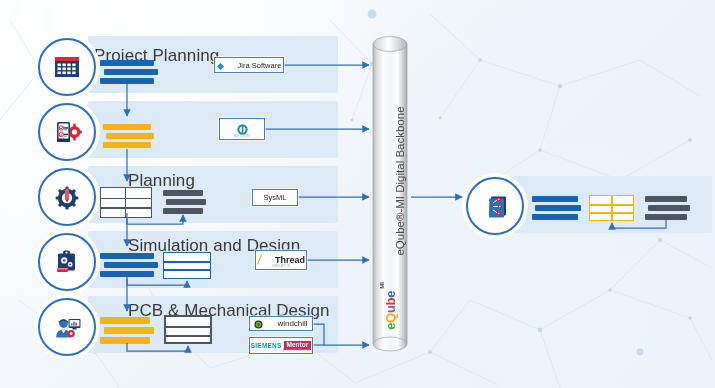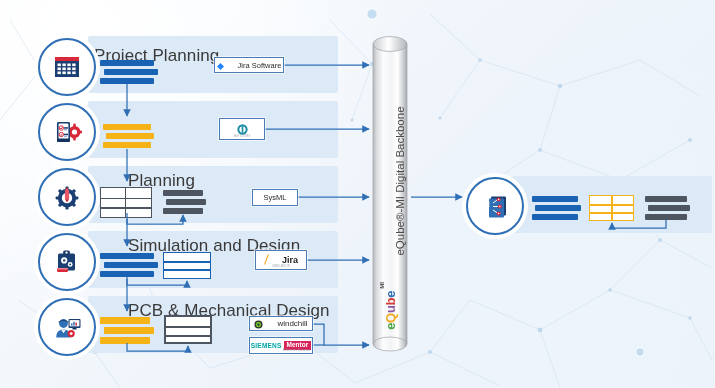--- a/index.html
+++ b/index.html
@@ -332,21 +332,21 @@
   <div class="chip" style="left:224px;top:189px;width:46px;height:17px;margin-left:28px;">
     <span class="txt">SysML</span>
   </div>
 
   <div class="chip" style="left:255px;top:250px;width:52px;height:20px;">
     <span style="margin-right:-1px;">
       <svg width="5" height="11" viewBox="0 0 6 12">
           <path d="M4.6 0 L6 0 L1.4 12 L0 12 Z" fill="#f5a623"></path>
         </svg>
     </span>
-    <span class="txt" style="font-weight:bold;font-size:9px;color:#1d1d1d;">Jira</span>
+    <span class="txt" style="font-weight:bold;font-size:9px;color:#1d1d1d;">Thread</span>
     <span class="sub">SIMULATION</span>
   </div>
 
   <div class="chip" style="left:249px;top:316px;width:64px;height:15px;">
     <span>
       <svg width="9" height="9" viewBox="0 0 12 12">
         <circle cx="6" cy="6" r="5.4" fill="#2f2f2f"></circle>
         <circle cx="6" cy="6" r="3.6" fill="#6bbf2a"></circle>
         <circle cx="6" cy="6" r="1.5" fill="#2f2f2f"></circle>
       </svg>

